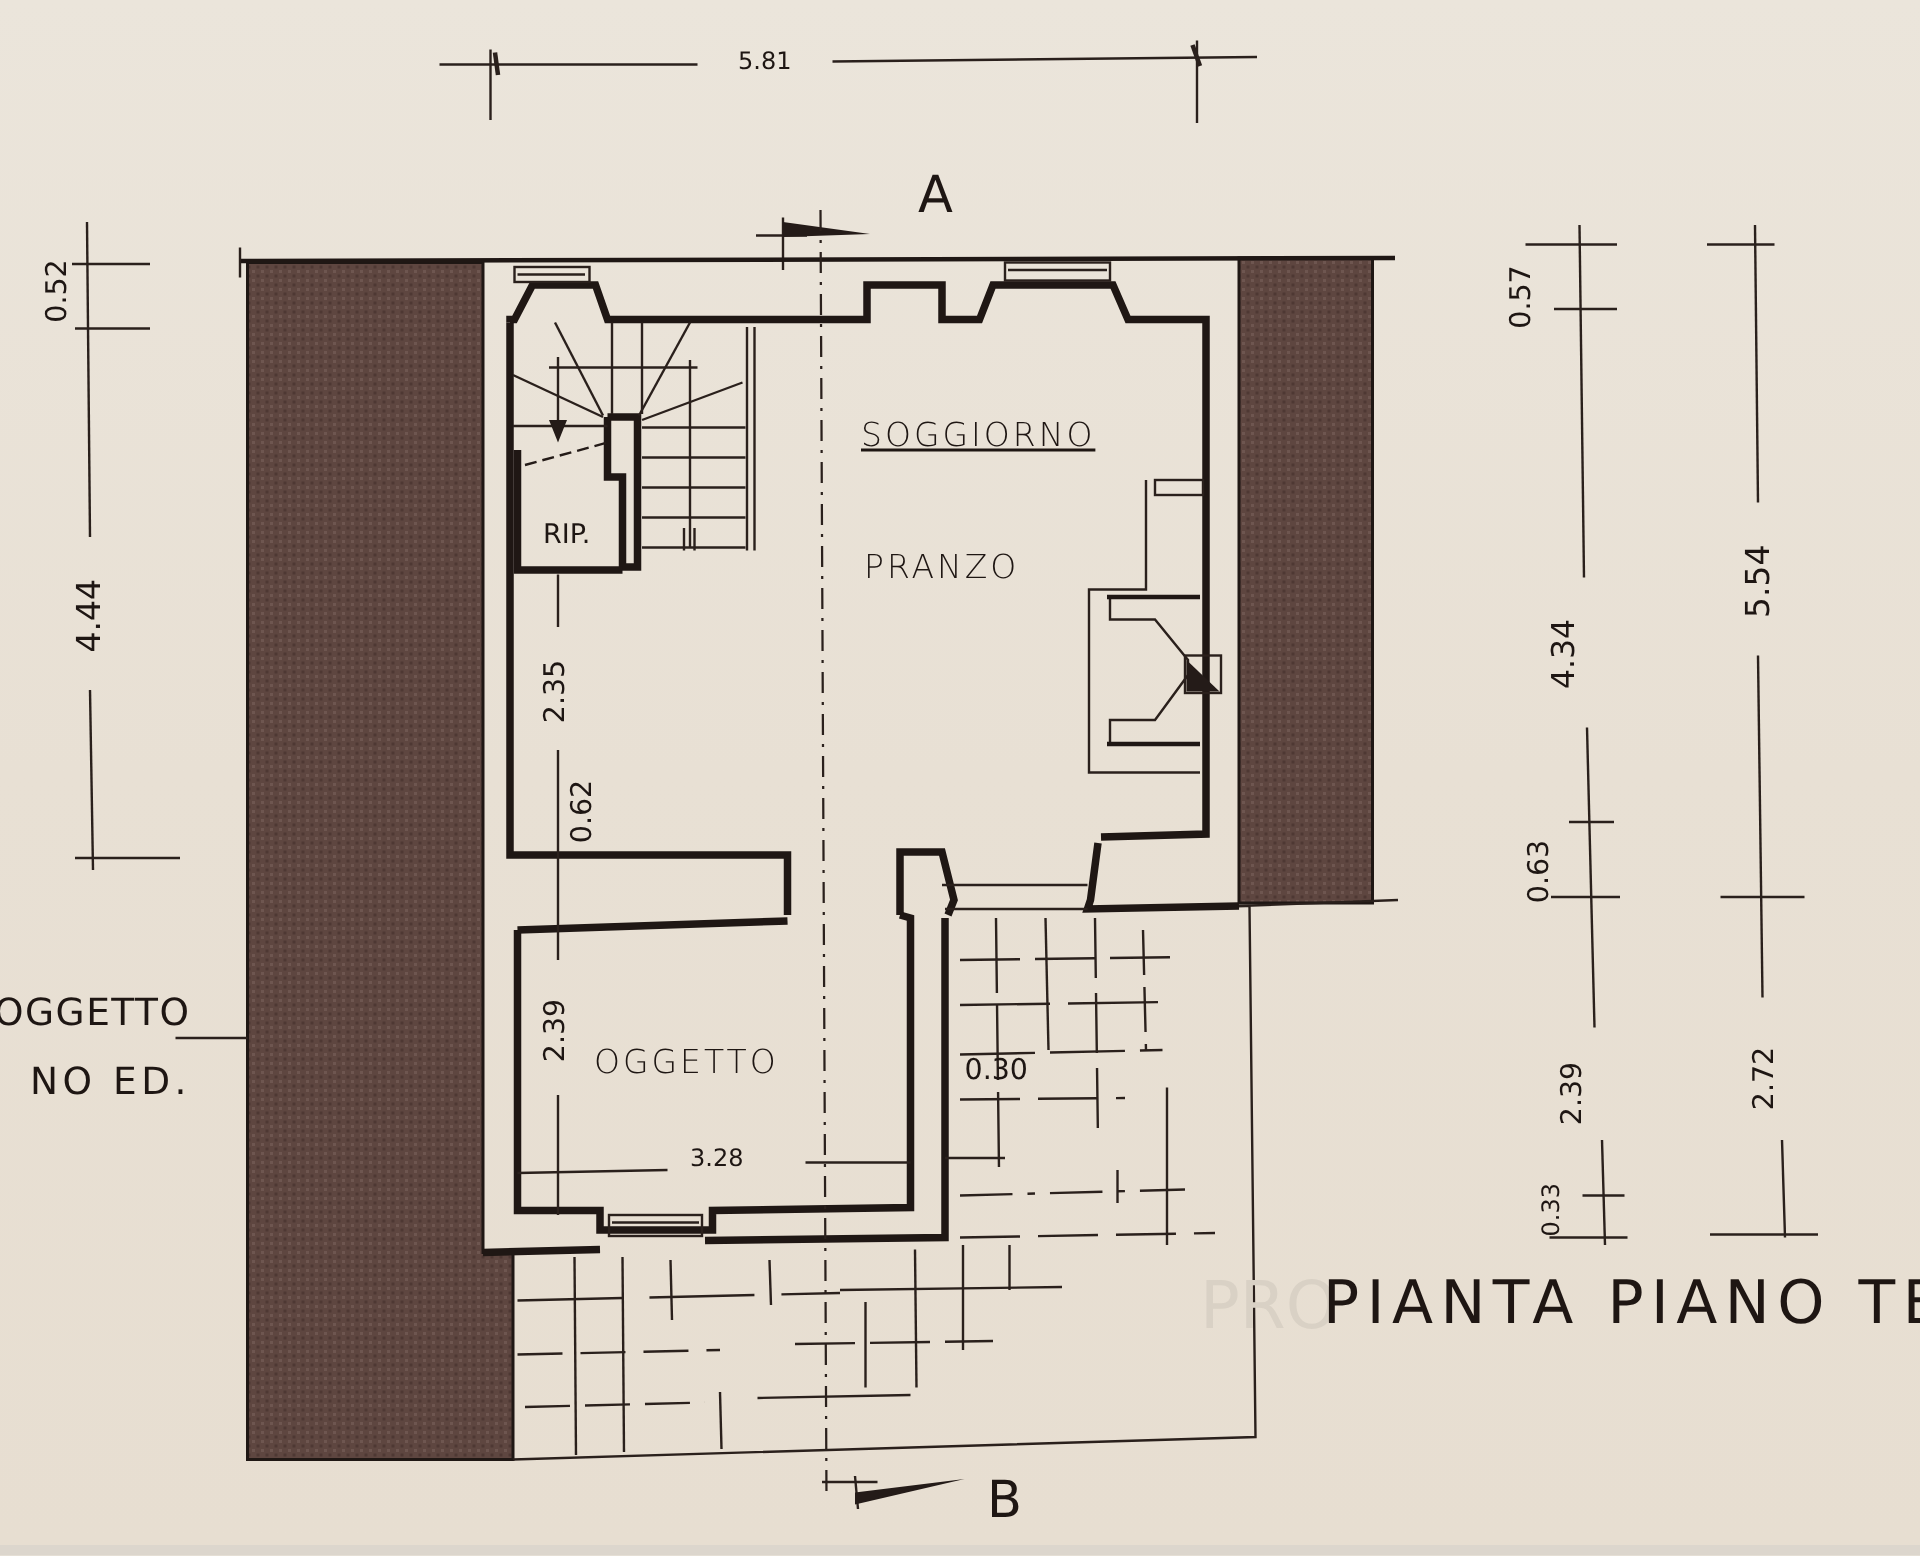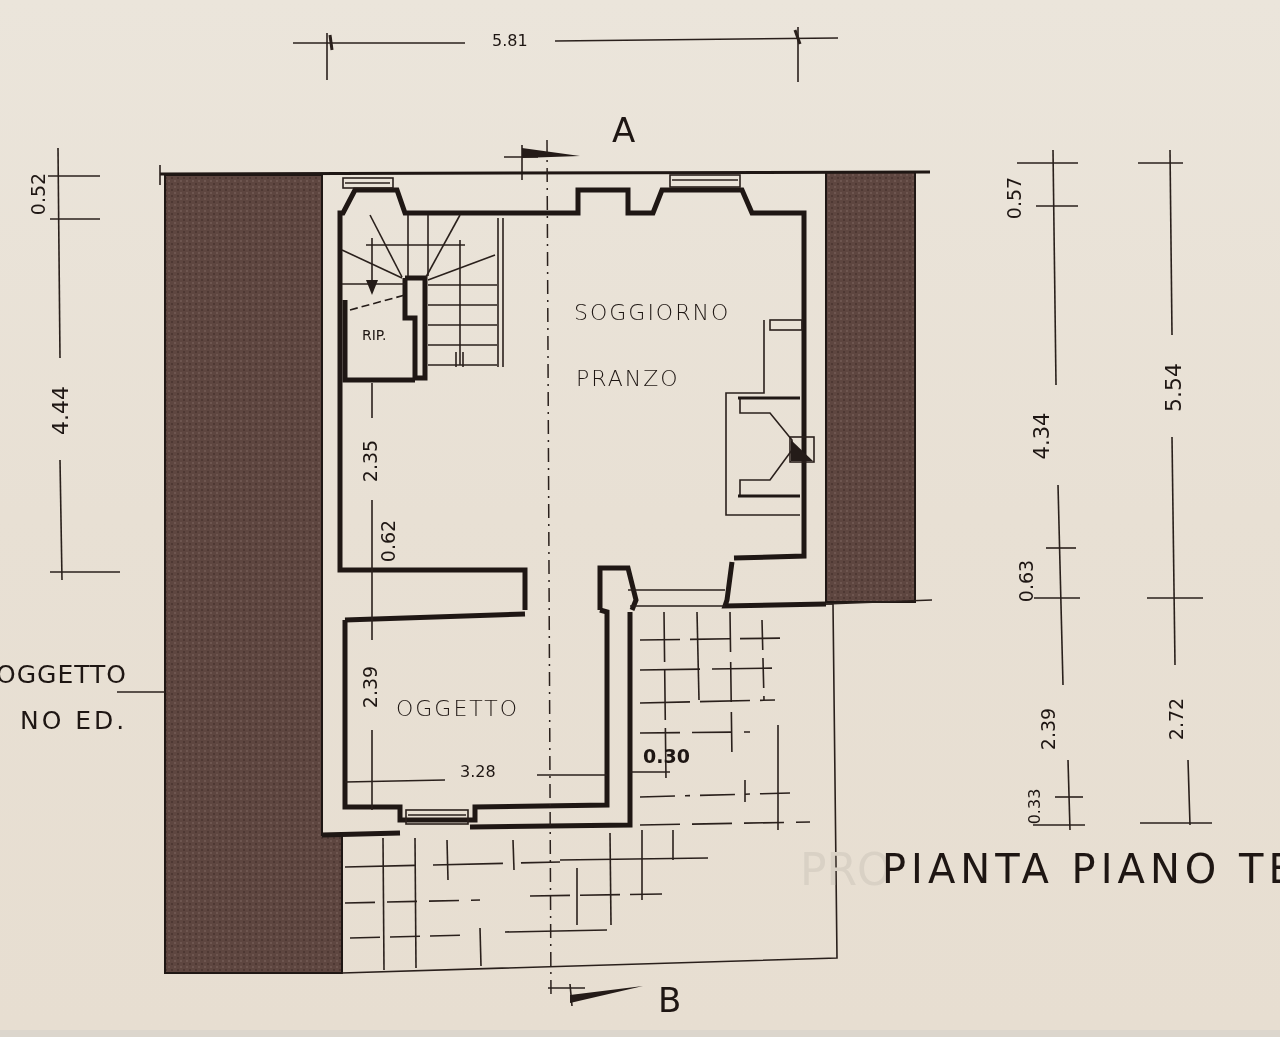--- a/index.html
+++ b/index.html
@@ -209,30 +209,30 @@
 <div class="dim" style="left:492px; top:31px; font-size:16px;">5.81</div>
 <div class="label" style="left:612px; top:110px; font-size:34px;">A</div>
 <div class="label" style="left:658px; top:980px; font-size:34px;">B</div>
 
 <div class="dim vert" style="left:8px; top:183px; width:60px; text-align:center;">0.52</div>
 <div class="dim vert" style="left:30px; top:398px; width:60px; text-align:center; font-size:22px;">4.44</div>
 
 <div class="label" style="left:-4px; top:660px; font-size:25px; letter-spacing:1px;">OGGETTO</div>
 <div class="label" style="left:20px; top:706px; font-size:25px; letter-spacing:3px;">NO ED.</div>
 
-<div class="label room-label" style="left:574px; top:300px;">SOGGIORNO</div>
+<div class="label room-label" style="left:574px; top:278px;text-decoration:underline;">SOGGIORNO</div>
 <div class="label room-label" style="left:576px; top:366px;">PRANZO</div>
-<div class="label" style="left:362px; top:327px; font-size:14px;">RIP.</div>
+<div class="label" style="left:362px; top:346px; font-size:18px;">RIP.</div>
 <div class="label room-label" style="left:396px; top:696px;">OGGETTO</div>
 
 <div class="dim vert" style="left:340px; top:450px; width:60px; text-align:center;">2.35</div>
 <div class="dim vert" style="left:358px; top:530px; width:60px; text-align:center;">0.62</div>
 <div class="dim vert" style="left:340px; top:676px; width:60px; text-align:center;">2.39</div>
 <div class="dim" style="left:460px; top:762px; font-size:16px;">3.28</div>
-<div class="dim" style="left:643px; top:745px;font-weight:bold;">0.30</div>
+<div class="dim" style="left:643px; top:702px;">0.30</div>
 
 <div class="dim vert" style="left:984px; top:187px; width:60px; text-align:center;">0.57</div>
 <div class="dim vert" style="left:1012px; top:424px; width:60px; text-align:center; font-size:21px;">4.34</div>
 <div class="dim vert" style="left:996px; top:570px; width:60px; text-align:center;">0.63</div>
 <div class="dim vert" style="left:1018px; top:718px; width:60px; text-align:center;">2.39</div>
 <div class="dim vert" style="left:1004px; top:797px; width:60px; text-align:center; font-size:16px;">0.33</div>
 <div class="dim vert" style="left:1143px; top:375px; width:60px; text-align:center; font-size:22px;">5.54</div>
 <div class="dim vert" style="left:1146px; top:708px; width:60px; text-align:center;">2.72</div>
 
 <div class="label" style="left:882px; top:846px; font-size:40px; letter-spacing:5px;">PIANTA PIANO TE</div>

